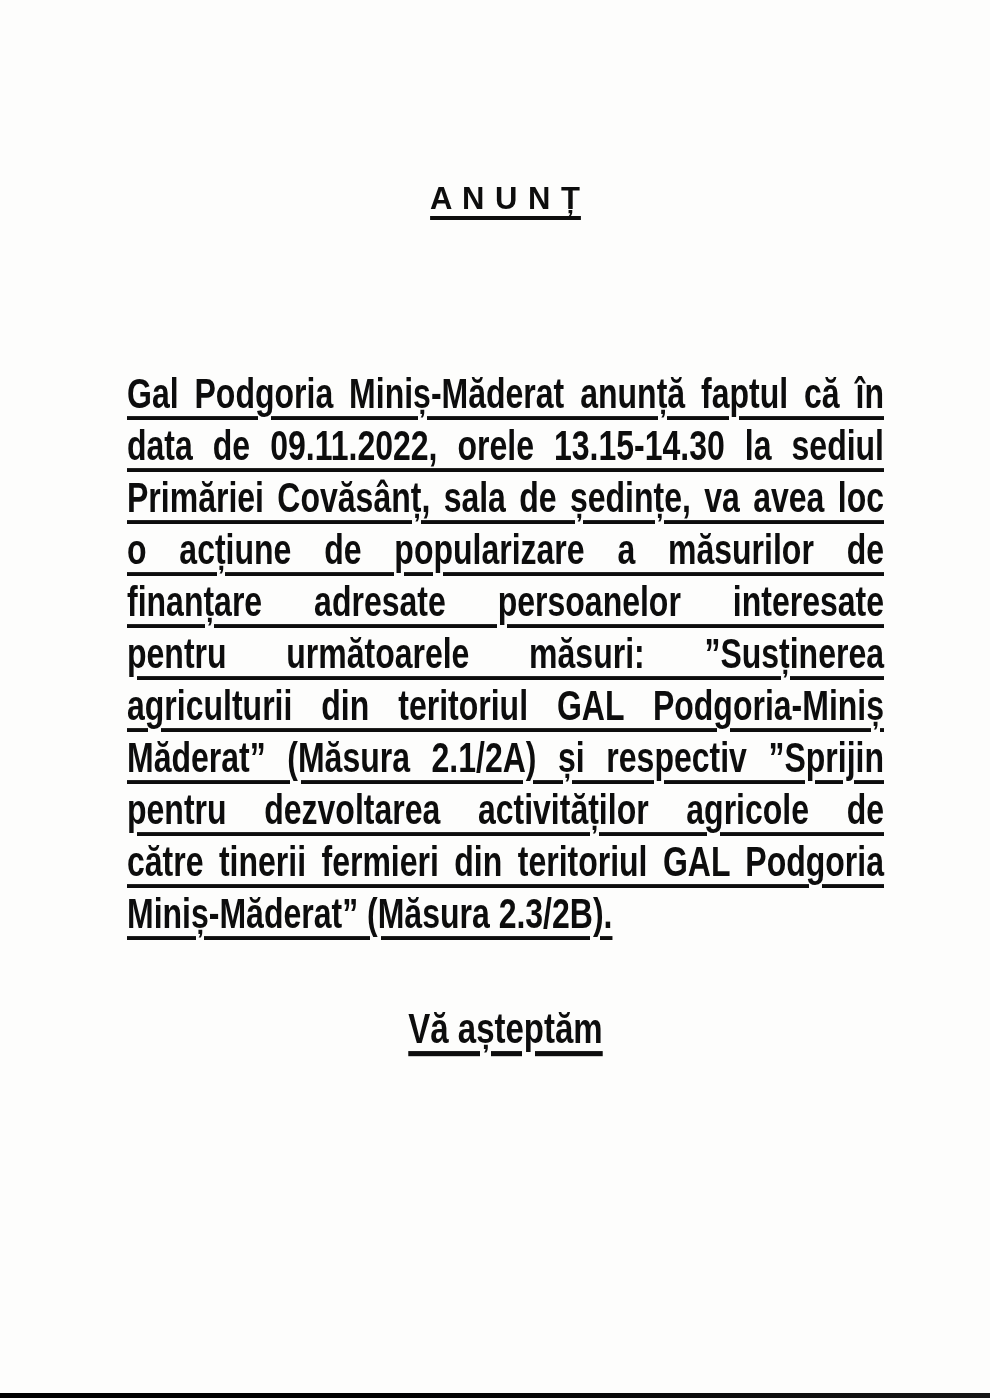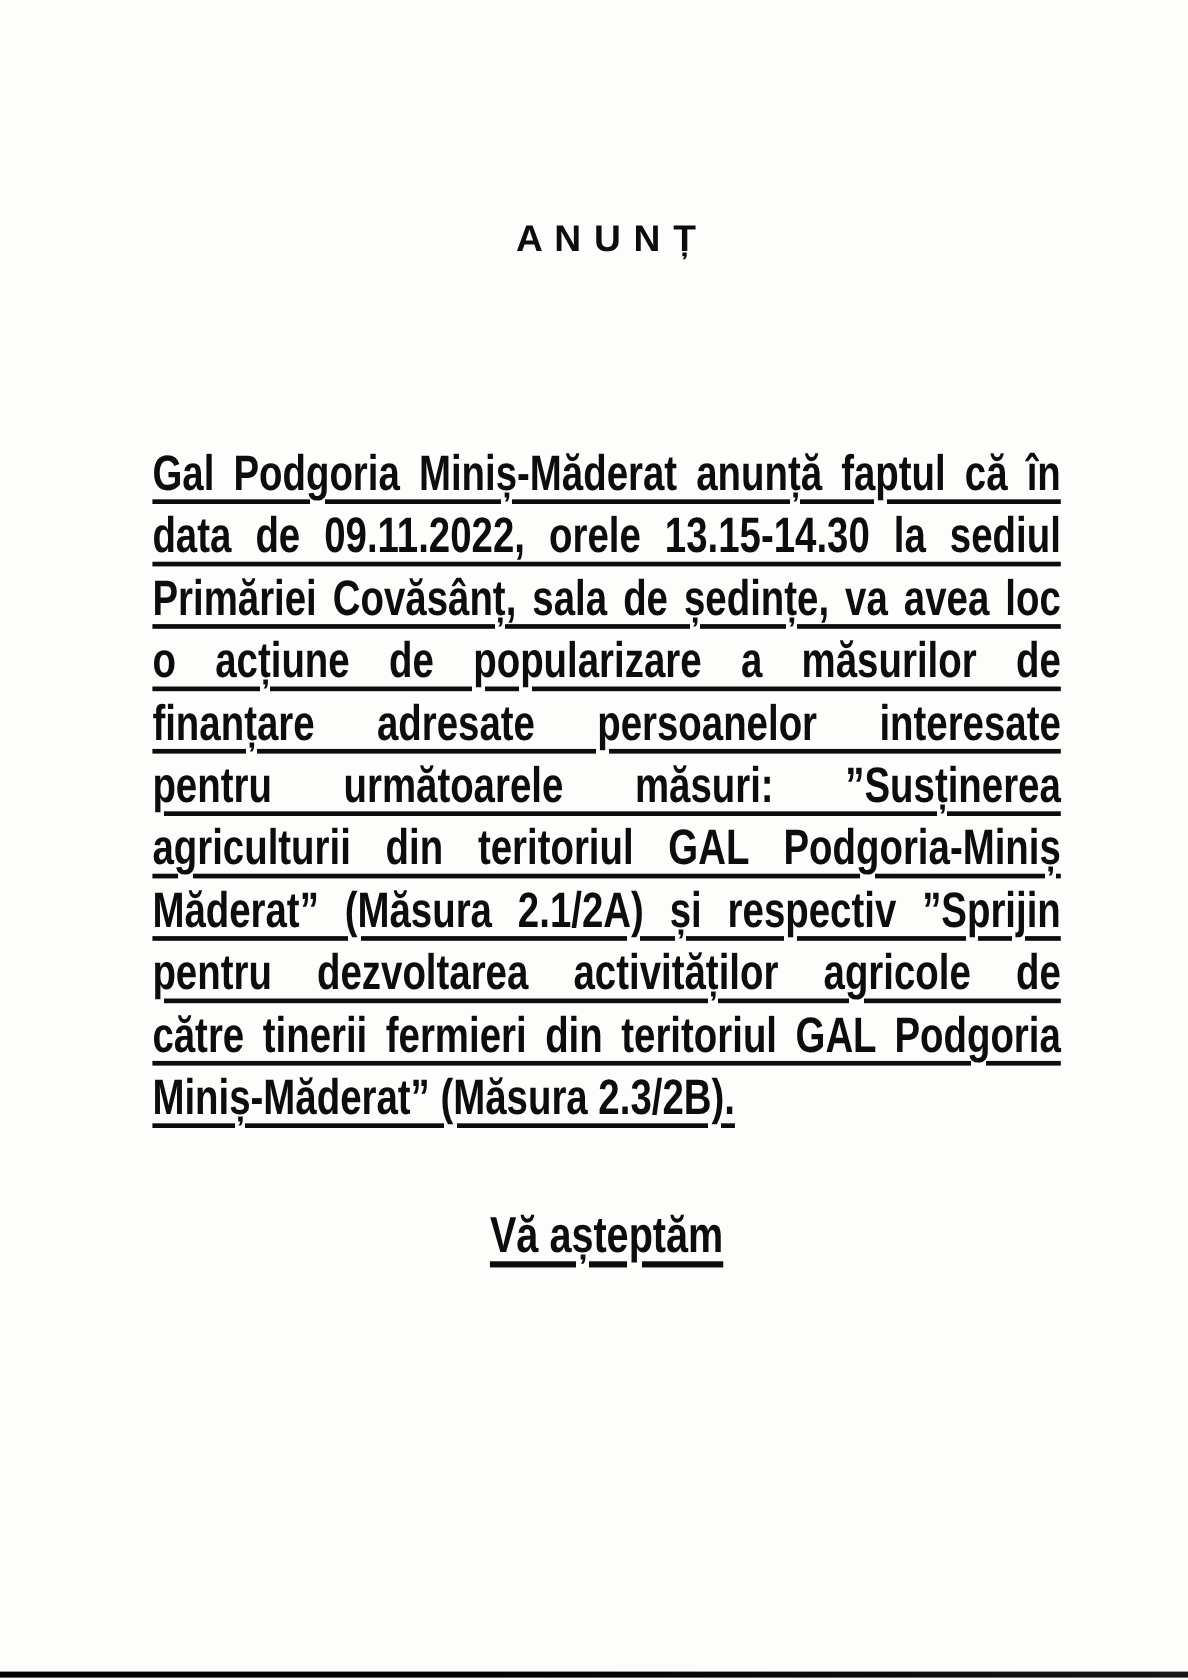--- a/index.html
+++ b/index.html
@@ -18,20 +18,21 @@
   }
   .doc-title {
     position: absolute;
     top: 181px;
     left: 127px;
     width: 757px;
     text-align: center;
     font-size: 31px;
     font-weight: 700;
     letter-spacing: 1px;
+    text-decoration: underline;
     text-decoration-thickness: 4px;
     text-underline-offset: 7px;
     white-space: pre;
   }
   .body-block {
     position: absolute;
     top: 368px;
     left: 127px;
     width: 757px;
     transform: scaleY(1.3);

